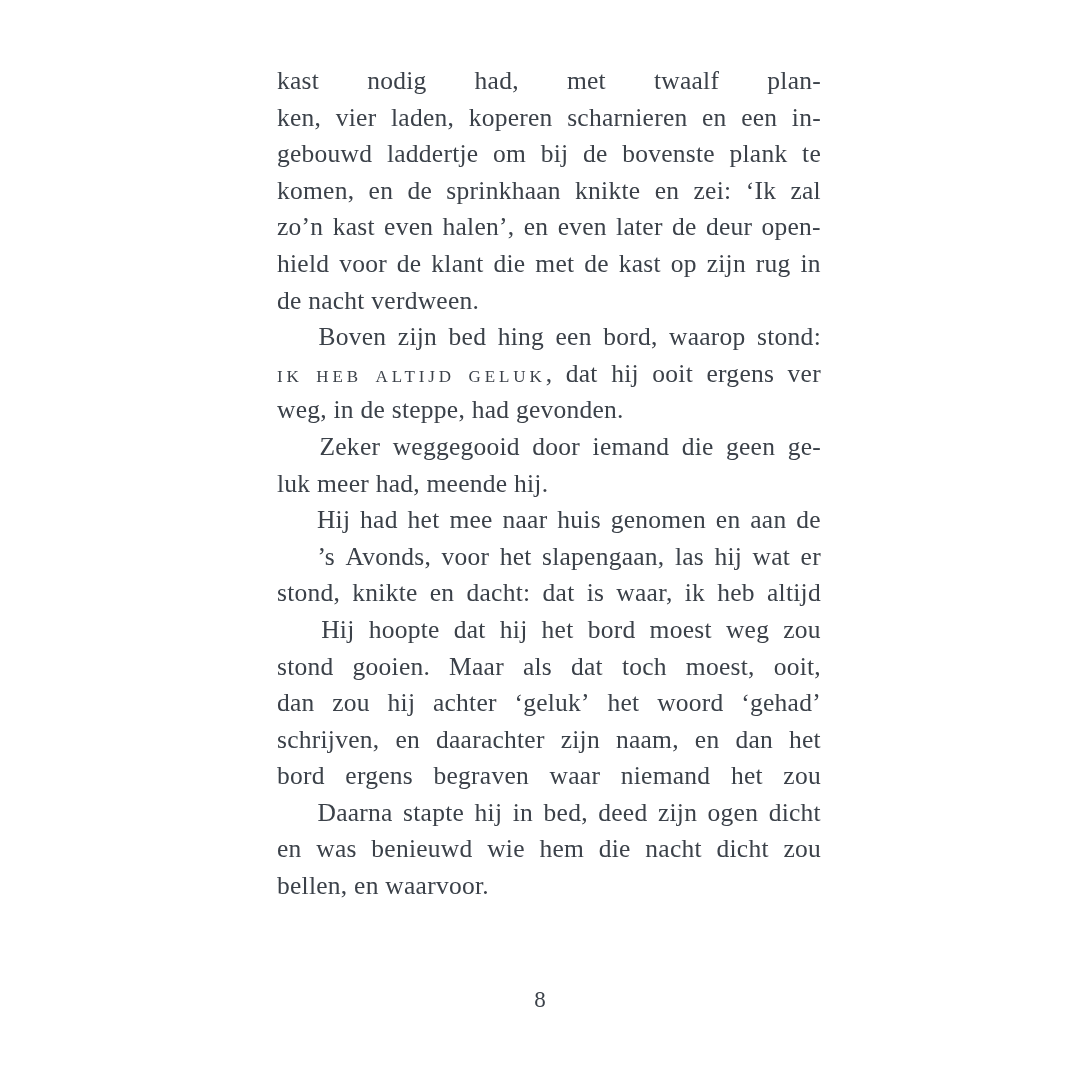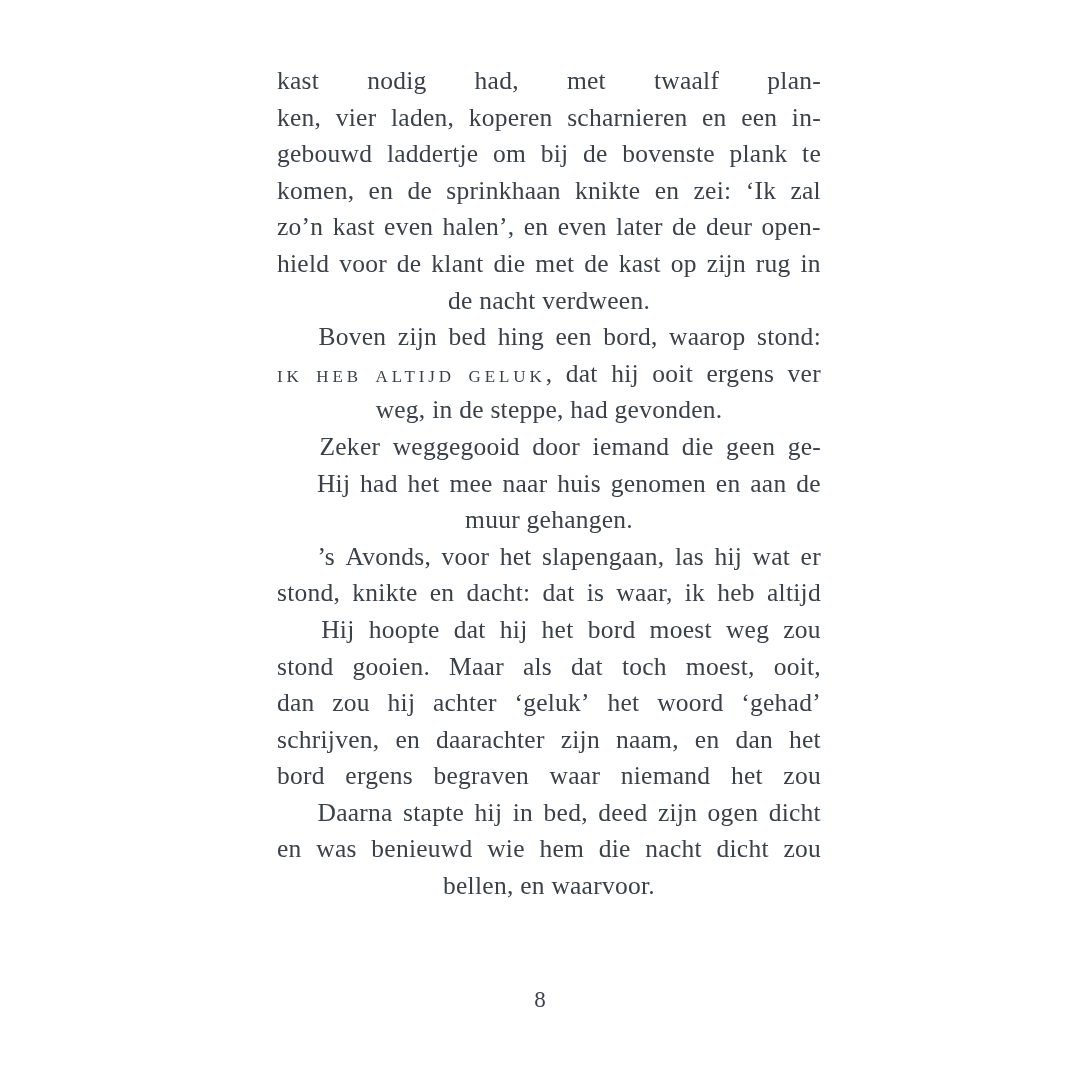--- a/index.html
+++ b/index.html
@@ -49,21 +49,20 @@
     justify-content: space-between;
     white-space: normal;
   }
   .line.just > span {
     white-space: pre;
   }
 
   
   .line.last {
     display: block;
-    text-align: center;
   }
 
   .indent {
     display: inline-block;
     width: 30px;
   }
 
   .smallcaps {
     font-variant: small-caps;
     letter-spacing: 0.16em;
@@ -184,36 +183,36 @@
         <span class="line just">
           <span class="indent" style="flex: 0 0 auto;"></span>
           <span>Zeker</span>
           <span>weggegooid</span>
           <span>door</span>
           <span>iemand</span>
           <span>die</span>
           <span>geen</span>
           <span>ge-</span>
         </span>
+        <span class="line last"><span>luk</span> <span>meer</span> <span>had,</span> <span>meende</span> <span>hij.</span></span>
       </p>
       <p class="para">
         <span class="line just">
           <span class="indent" style="flex: 0 0 auto;"></span>
           <span>Hij</span>
           <span>had</span>
           <span>het</span>
           <span>mee</span>
           <span>naar</span>
           <span>huis</span>
           <span>genomen</span>
           <span>en</span>
           <span>aan</span>
           <span>de</span>
         </span>
-        <span class="line last"><span>muur</span> <span>gehangen.</span></span>
       </p>
       <p class="para">
         <span class="line just">
           <span class="indent" style="flex: 0 0 auto;"></span>
           <span>’s</span>
           <span>Avonds,</span>
           <span>voor</span>
           <span>het</span>
           <span>slapengaan,</span>
           <span>las</span>

